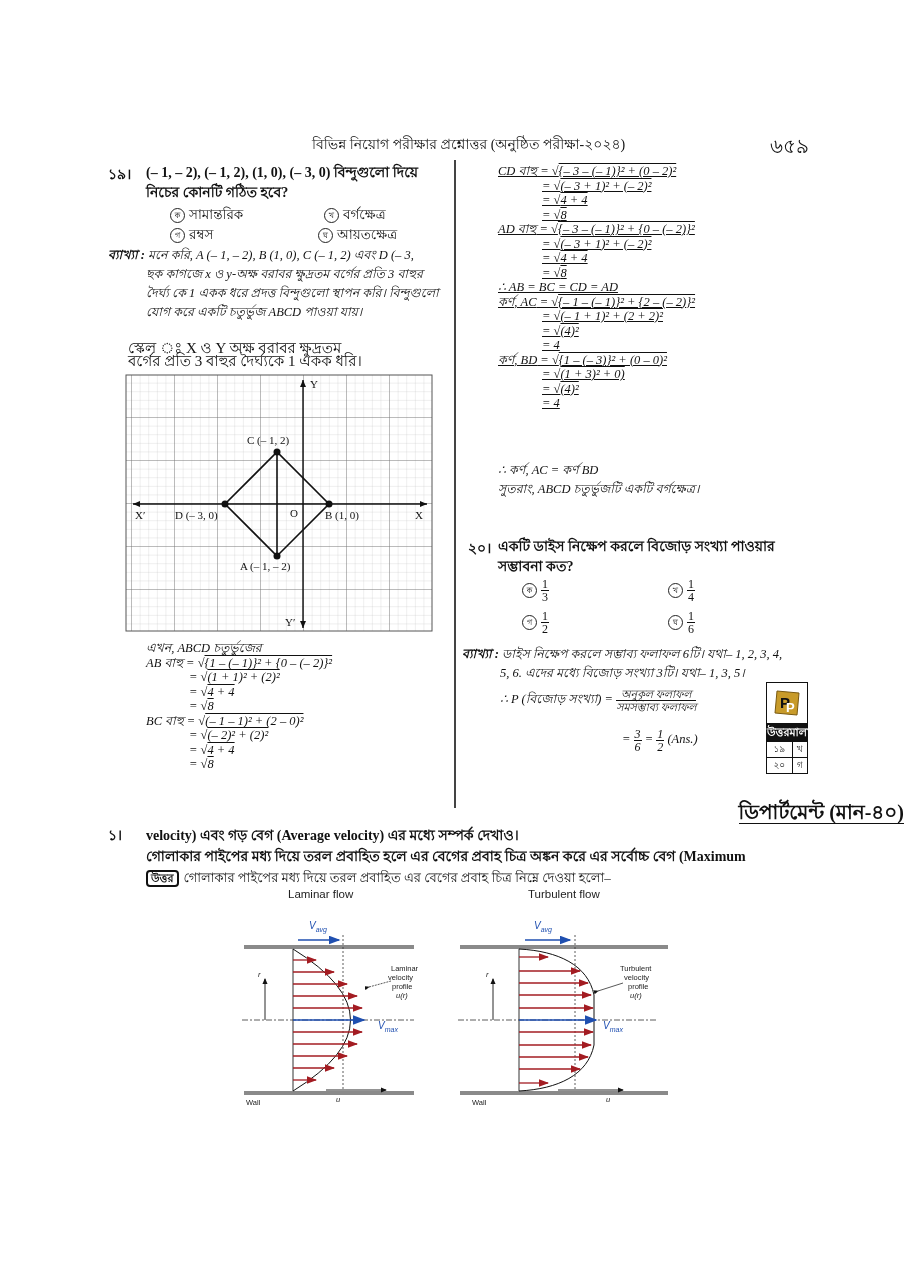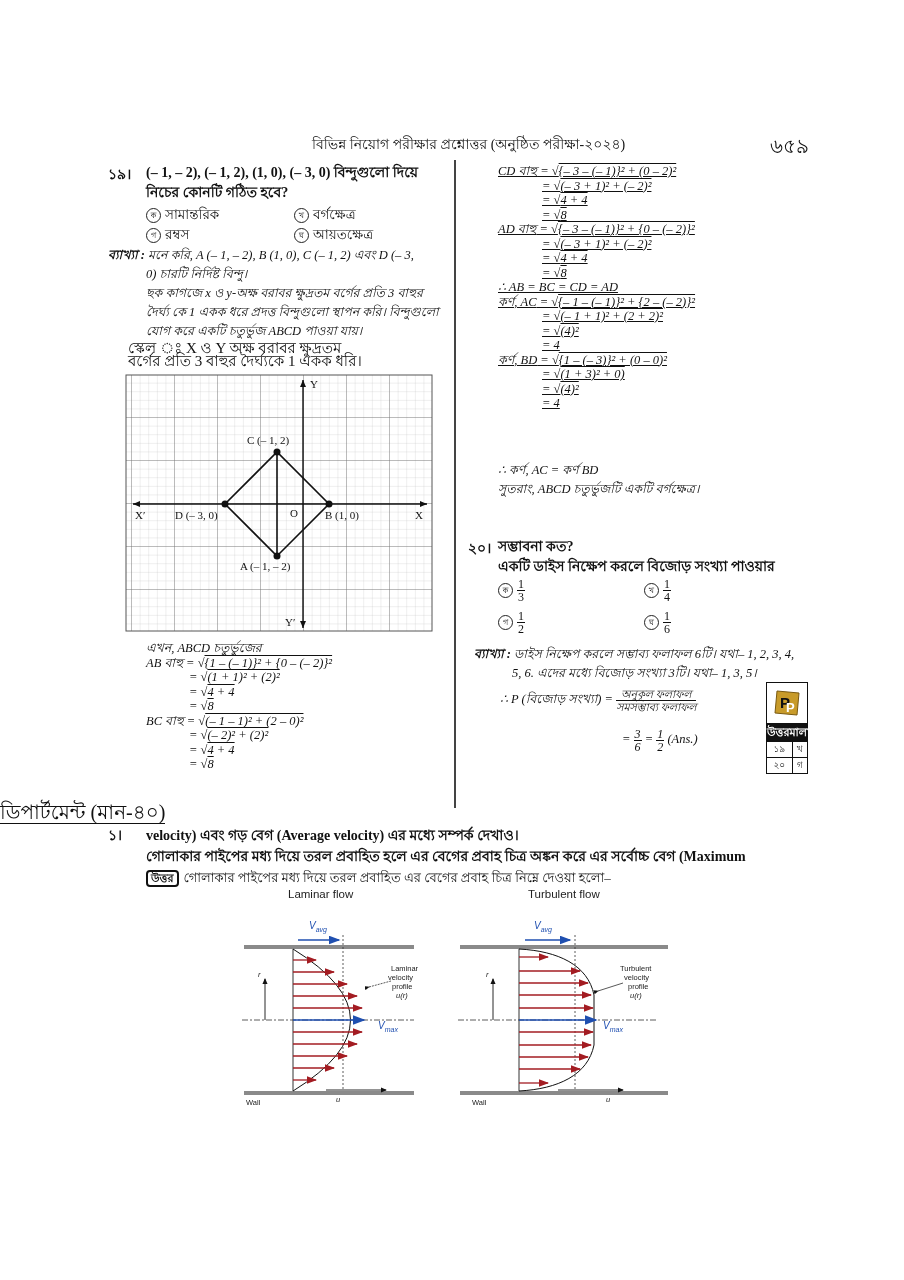--- a/index.html
+++ b/index.html
@@ -4,31 +4,31 @@
 <style>
   html, body { margin: 0; padding: 0; background: #ffffff; }
   body { width: 904px; height: 1280px; position: relative; overflow: hidden;
          font-family: "Liberation Serif", "DejaVu Serif", serif; color: #111; }
   .abs { position: absolute; }
   .hdr { top: 133px; left: 312px; font-size: 14px; }
   .pgno { top: 131px; left: 770px; font-size: 20px; font-weight: normal; }
   .divider { left: 454px; top: 160px; width: 1.5px; height: 648px; background: #444; }
   .q { font-weight: bold; font-size: 14px; line-height: 20px; }
   .qnum { font-weight: bold; font-size: 14px; }
-  .opt { font-size: 13.5px; line-height: 20px; }
+  .opt { font-size: 13.5px; line-height: 20px; margin-left: 24px; }
   .circ { display: inline-block; width: 13px; height: 13px; border: 1px solid #222; border-radius: 50%;
           font-size: 8px; text-align: center; line-height: 13px; margin-right: 4px; vertical-align: middle; }
   .expl { font-style: italic; font-size: 12.5px; line-height: 19px; }
   .expl b { font-style: italic; }
   .scale { font-size: 15px; line-height: 13px; }
   .math { font-style: italic; font-size: 12.5px; line-height: 14.5px; white-space: nowrap; }
   .frac { display: inline-block; vertical-align: middle; text-align: center; font-size: 12px; line-height: 12px; }
   .frac span { display: block; }
   .frac .num { border-bottom: 1px solid #111; padding: 0 1px; }
-  .sec-title { top: 797px; left: 0; width: 904px; text-align: left; font-size: 20px; font-weight: normal; }
+  .sec-title { top: 797px; left: 0; width: 904px; text-align: right; font-size: 20px; font-weight: bold; }
   .sec-title span { border-bottom: 1.5px solid #111; }
   .q1 { font-weight: bold; font-size: 14px; line-height: 21px; }
   .ans-badge { display: inline-block; border: 2px solid #111; border-radius: 4px; padding: 0 3px; font-size: 11px;
                font-weight: bold; line-height: 13px; margin-right: 5px; }
   .ans-text { font-size: 13px; }
   .diag-label { font-family: "Liberation Sans", "DejaVu Sans", sans-serif; font-size: 10.5px; color: #222; }
   .answer-box { left: 766px; top: 682px; width: 40px; border: 1.5px solid #111; background: #fff; }
   .answer-box .logo { height: 40px; display: flex; align-items: center; justify-content: center; }
   .answer-box .head { background: #111; color: #fff; font-size: 11px; font-weight: bold; text-align: center; line-height: 18px; }
   .answer-box table { width: 100%; border-collapse: collapse; font-size: 9px; }
@@ -46,33 +46,32 @@
 <div class="abs" style="left:108px; top:163px;">
   <span class="qnum">১৯।</span>
 </div>
 <div class="abs q" style="left:146px; top:163px; width:305px;">
   <div>(– 1, – 2), (– 1, 2), (1, 0), (– 3, 0) বিন্দুগুলো দিয়ে</div>
   <div>নিচের কোনটি গঠিত হবে?</div>
 </div>
 <div class="abs opt" style="left:146px; top:205px;">
   <span class="circ">ক</span><span>সামান্তরিক</span>
 </div>
-<div class="abs opt" style="left:294px; top:205px;">
+<div class="abs opt" style="left:300px; top:205px;">
   <span class="circ">খ</span><span>বর্গক্ষেত্র</span>
 </div>
 <div class="abs opt" style="left:146px; top:225px;">
   <span class="circ">গ</span><span>রম্বস</span>
 </div>
 <div class="abs opt" style="left:294px; top:225px;">
   <span class="circ">ঘ</span><span>আয়তক্ষেত্র</span>
 </div>
 
 <div class="abs expl" style="left:108px; top:246px; width:345px;">
   <div><b>ব্যাখ্যা :</b> <span>মনে করি, A (– 1, – 2), B (1, 0), C (– 1, 2) এবং D (– 3,</span></div>
-  <div style="padding-left:38px">0) চারটি নির্দিষ্ট বিন্দু।</div>
   <div style="padding-left:38px">ছক কাগজে x ও y-অক্ষ বরাবর ক্ষুদ্রতম বর্গের প্রতি 3 বাহুর</div>
   <div style="padding-left:38px">দৈর্ঘ্য কে 1 একক ধরে প্রদত্ত বিন্দুগুলো স্থাপন করি। বিন্দুগুলো</div>
   <div style="padding-left:38px">যোগ করে একটি চতুর্ভুজ ABCD পাওয়া যায়।</div>
 </div>
 <div class="abs scale" style="left:128px; top:342px;">
   <div>স্কেল ঃ X ও Y অক্ষ বরাবর ক্ষুদ্রতম</div>
   <div>বর্গের প্রতি 3 বাহুর দৈর্ঘ্যকে 1 একক ধরি।</div>
 </div>
 
 <svg class="abs" style="left:125px; top:374px;" width="310" height="260" viewBox="0 0 310 260">
@@ -144,37 +143,37 @@
   <div style="padding-left:44px">= √<span style="text-decoration:overline">(4)²</span></div>
   <div style="padding-left:44px">= 4</div>
 </div>
 <div class="abs expl" style="left:498px; top:461px; width:310px;">
   <div>∴ কর্ণ, AC = কর্ণ BD</div>
   <div>সুতরাং, ABCD চতুর্ভুজটি একটি বর্গক্ষেত্র।</div>
 </div>
 
 <div class="abs qnum" style="left:468px; top:537px;">২০।</div>
 <div class="abs q" style="left:498px; top:537px; width:305px;">
+  <div>একটি ডাইস নিক্ষেপ করলে বিজোড় সংখ্যা পাওয়ার</div>
   <div>সম্ভাবনা কত?</div>
-  <div>একটি ডাইস নিক্ষেপ করলে বিজোড় সংখ্যা পাওয়ার</div>
 </div>
 <div class="abs opt" style="left:498px; top:578px;">
   <span class="circ">ক</span><span class="frac"><span class="num">1</span><span>3</span></span>
 </div>
 <div class="abs opt" style="left:644px; top:578px;">
   <span class="circ">খ</span><span class="frac"><span class="num">1</span><span>4</span></span>
 </div>
 <div class="abs opt" style="left:498px; top:610px;">
   <span class="circ">গ</span><span class="frac"><span class="num">1</span><span>2</span></span>
 </div>
 <div class="abs opt" style="left:644px; top:610px;">
   <span class="circ">ঘ</span><span class="frac"><span class="num">1</span><span>6</span></span>
 </div>
 
-<div class="abs expl" style="left:462px; top:645px; width:345px;margin-left:12px;">
+<div class="abs expl" style="left:462px; top:645px; width:345px;">
   <div><b>ব্যাখ্যা :</b> <span>ডাইস নিক্ষেপ করলে সম্ভাব্য ফলাফল 6টি। যথা– 1, 2, 3, 4,</span></div>
   <div style="padding-left:38px">5, 6. এদের মধ্যে বিজোড় সংখ্যা 3টি। যথা– 1, 3, 5।</div>
 </div>
 <div class="abs expl" style="left:500px; top:688px; white-space:nowrap;">
   <span>∴ P (বিজোড় সংখ্যা) =</span>
   <span class="frac" style="font-size:11px"><span class="num">অনুকূল ফলাফল</span><span>সমসম্ভাব্য ফলাফল</span></span>
 </div>
 <div class="abs expl" style="left:622px; top:728px; white-space:nowrap;">
   = <span class="frac"><span class="num">3</span><span>6</span></span>
   = <span class="frac"><span class="num">1</span><span>2</span></span>

